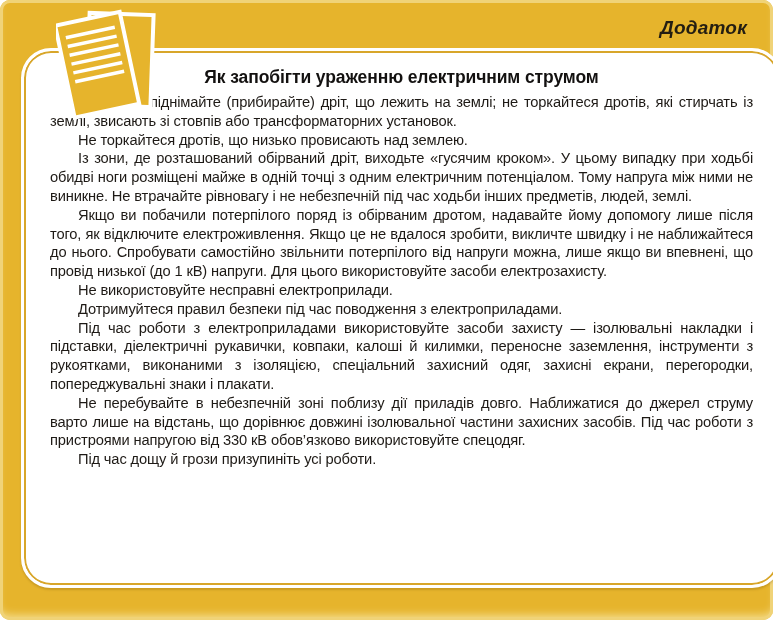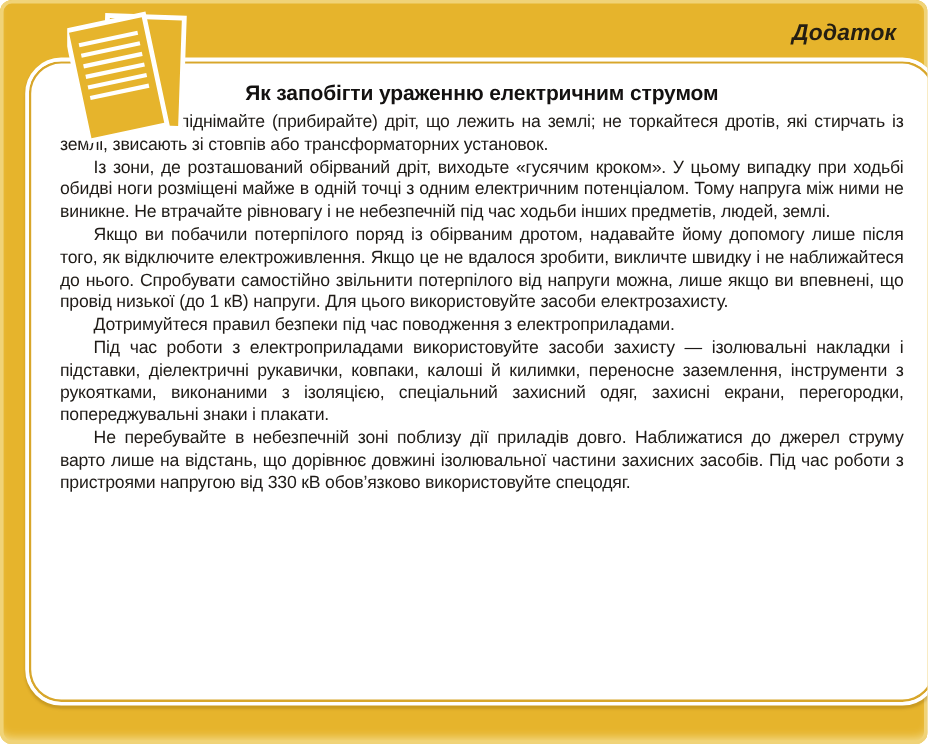--- a/index.html
+++ b/index.html
@@ -99,21 +99,24 @@
         <line x1="16" y1="73" x2="66" y2="73" stroke="#ffffff" stroke-width="3.5"></line>
       </g>
     </svg>
   </div>
 
   <div class="panel">
     <h1 class="panel-title">Як запобігти ураженню електричним струмом</h1>
 
     <div class="body-text">
         <p class="para">Ніколи не піднімайте (прибирайте) дріт, що лежить на землі; не торкайтеся дротів, які стирчать із землі, звисають зі стовпів або трансформаторних установок.</p>
+        <p class="para">Не торкайтеся дротів, що низько провисають над землею.</p>
         <p class="para">Із зони, де розташований обірваний дріт, виходьте «гусячим кроком». У цьому випадку при ходьбі обидві ноги розміщені майже в одній точці з одним електричним потенціалом. Тому напруга між ними не виникне. Не втрачайте рівновагу і не небезпечній під час ходьби інших предметів, людей, землі.</p>
         <p class="para">Якщо ви побачили потерпілого поряд із обірваним дротом, надавайте йому допомогу лише після того, як відключите електроживлення. Якщо це не вдалося зробити, викличте швидку і не наближайтеся до нього. Спробувати самостійно звільнити потерпілого від напруги можна, лише якщо ви впевнені, що провід низької (до 1 кВ) напруги. Для цього використовуйте засоби електрозахисту.</p>
+        <p class="para">Не використовуйте несправні електроприлади.</p>
         <p class="para">Дотримуйтеся правил безпеки під час поводження з електроприладами.</p>
         <p class="para">Під час роботи з електроприладами використовуйте засоби захисту — ізолювальні накладки і підставки, діелектричні рукавички, ковпаки, калоші й килимки, переносне заземлення, інструменти з рукоятками, виконаними з ізоляцією, спеціальний захисний одяг, захисні екрани, перегородки, попереджувальні знаки і плакати.</p>
         <p class="para">Не перебувайте в небезпечній зоні поблизу дії приладів довго. Наближатися до джерел струму варто лише на відстань, що дорівнює довжині ізолювальної частини захисних засобів. Під час роботи з пристроями напругою від 330 кВ обов’язково використовуйте спецодяг.</p>
+        <p class="para">Під час дощу й грози призупиніть усі роботи.</p>
       </div>
   </div>
 
 </div>
 
 </body></html>

